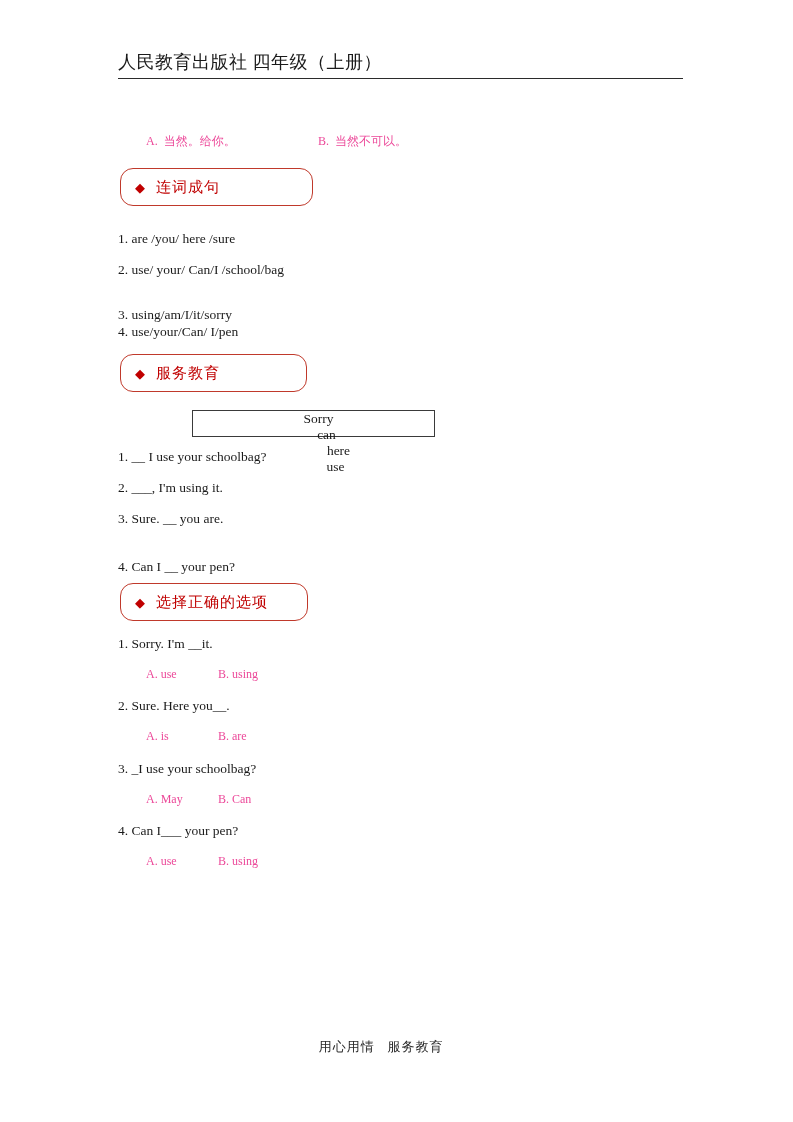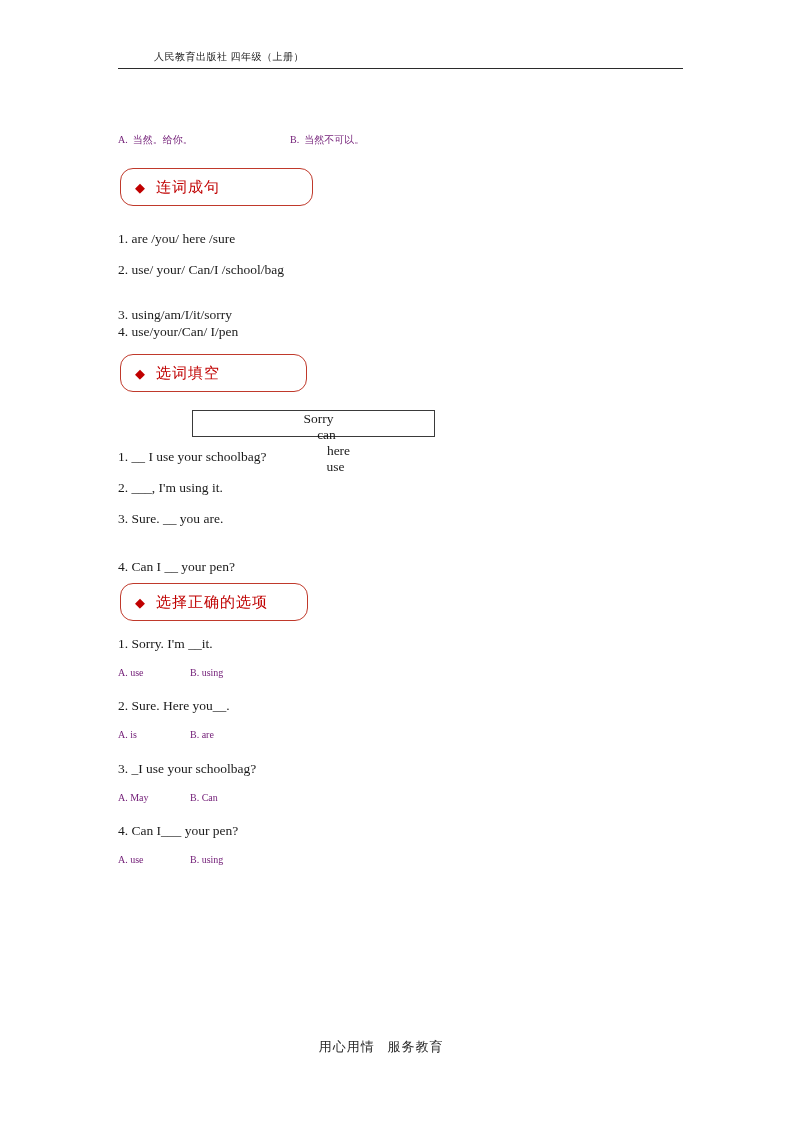--- a/index.html
+++ b/index.html
@@ -26,26 +26,25 @@
 
   
   .header {
     position: absolute;
     left: 118px;
     top: 50px;
     width: 565px;
   }
   .header-title {
     font-family: "Liberation Serif", serif;
-    font-size: 10px;
+    font-size: 18px;
     letter-spacing: 0.5px;
     color: #1a1a1a;
     white-space: nowrap;
     padding-bottom: 4px;
-    margin-left: 36px;
   }
   .header-rule {
     width: 100%;
     height: 1px;
     background: #2b2b2b;
   }
 
   
   .content {
     position: absolute;
@@ -55,25 +54,26 @@
   }
 
   .qline {
     font-size: 13.5px;
     line-height: 1.35;
     color: #1a1a1a;
     white-space: pre;
   }
 
   .opt-row {
-    font-size: 10px;
+    font-size: 12px;
     line-height: 1.35;
-    color: #701a75;
+    color: #ec4899;
     white-space: pre;
     display: flex;
+    margin-left: 28px;
   }
   .opt-a { display: inline-block; }
   .opt-b { display: inline-block; }
 
   
   .gap-wide .opt-a { width: 172px; }
   
   .gap-narrow .opt-a { width: 72px; }
 
   
@@ -164,21 +164,21 @@
   </div>
   <div class="content" style="top:306px;">
     <div class="qline">3. using/am/I/it/sorry</div>
   </div>
   <div class="content" style="top:323px;">
     <div class="qline">4. use/your/Can/ I/pen</div>
   </div>
 
   <div class="section-box" style="top:354px; width:187px;">
     <span class="section-diamond">◆</span>
-    <span class="section-title">选词填空</span>
+    <span class="section-title">服务教育</span>
   </div>
 
   <div class="wordbank" style="left:192px; top:410px; width:243px;">
     <span class="wordbank-item" style="margin-left:10px;">Sorry</span>
     <span class="wordbank-item" style="margin-left:26px;">can</span>
     <span class="wordbank-item" style="margin-left:50px;">here</span>
     <span class="wordbank-item" style="margin-left:44px;">use</span>
   </div>
 
   <div class="content" style="top:448px;">

